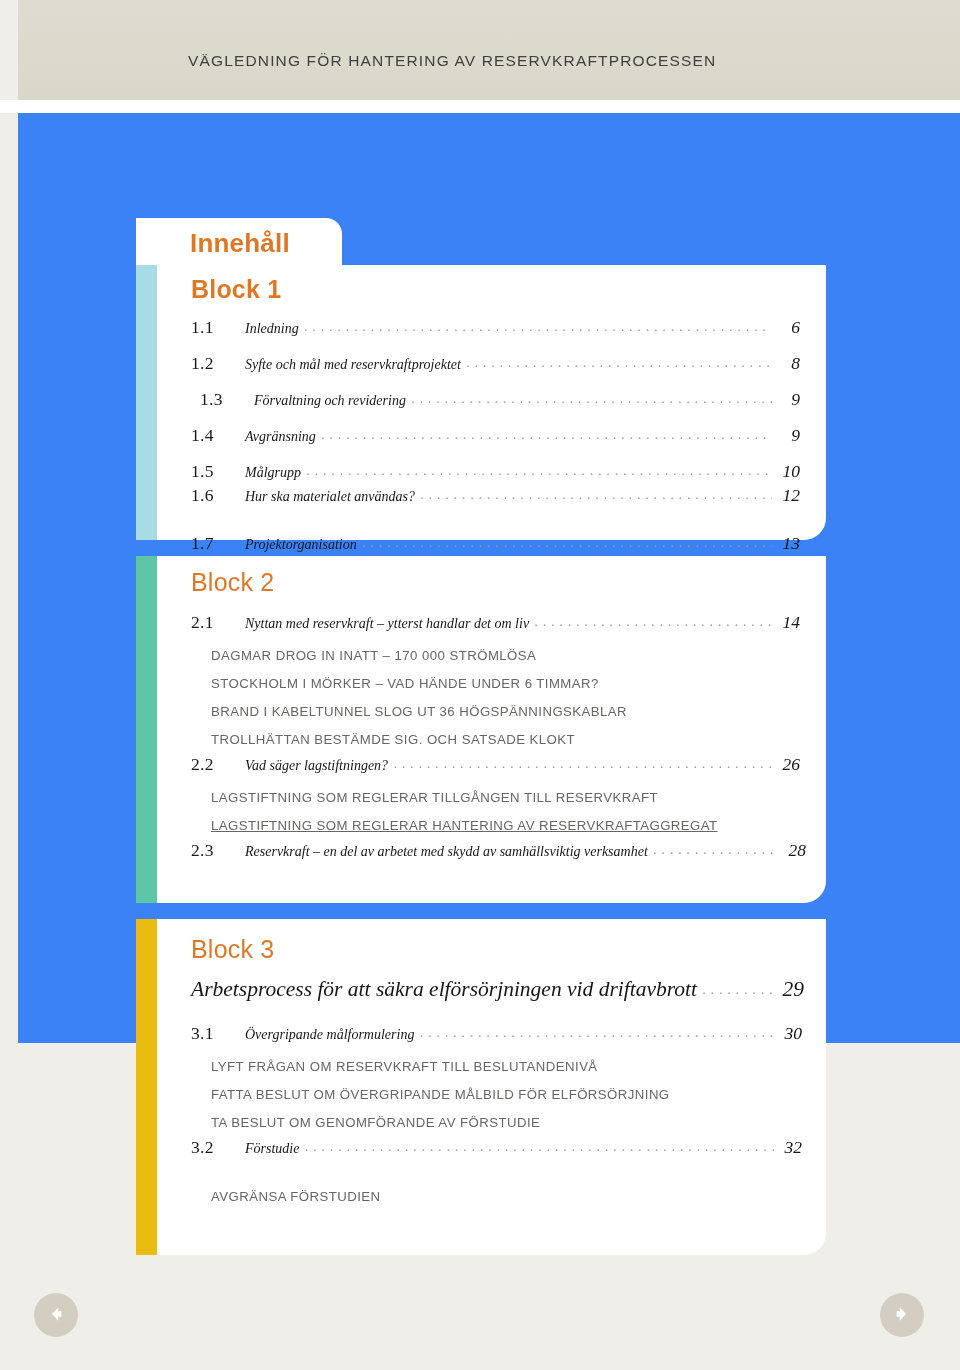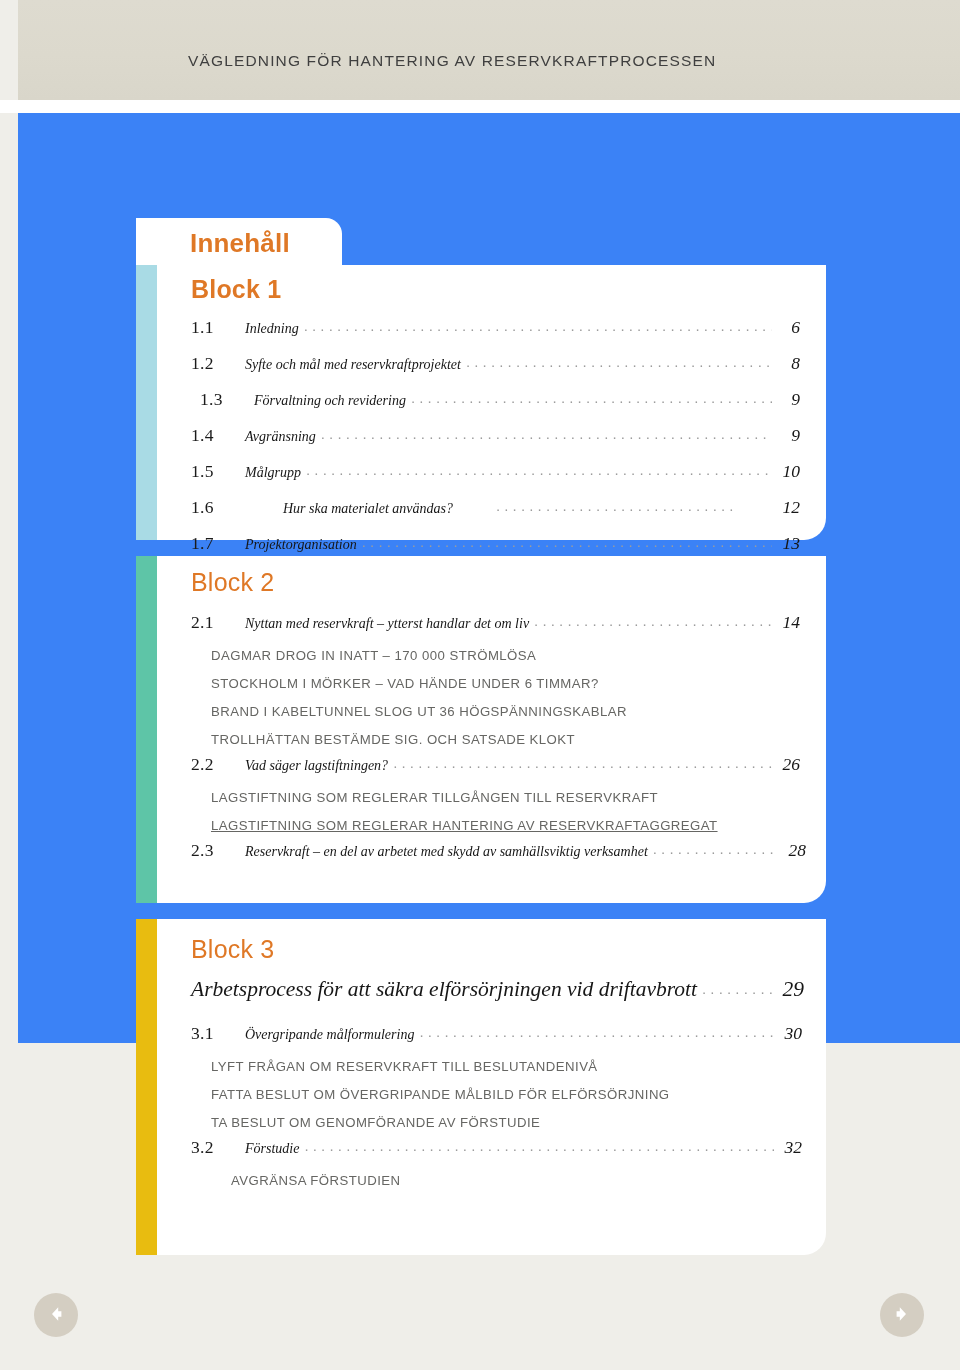--- a/index.html
+++ b/index.html
@@ -241,21 +241,21 @@
         <span class="toc-title">Avgränsning</span>
         <span class="toc-leader"></span>
         <span class="toc-page">9</span>
       </div>
       <div class="toc-row" style="top:196px; left:34px; right:26px;">
         <span class="toc-num">1.5</span>
         <span class="toc-title">Målgrupp</span>
         <span class="toc-leader"></span>
         <span class="toc-page">10</span>
       </div>
-      <div class="toc-row" style="top:232px; left:34px; right:26px;gap:38px;">
+      <div class="toc-row" style="top:220px; left:34px; right:26px;">
         <span class="toc-num">1.6</span>
         <span class="toc-title">Hur ska materialet användas?</span>
         <span class="toc-leader"></span>
         <span class="toc-page">12</span>
       </div>
       <div class="toc-row" style="top:268px; left:34px; right:26px;">
         <span class="toc-num">1.7</span>
         <span class="toc-title">Projektorganisation</span>
         <span class="toc-leader"></span>
         <span class="toc-page">13</span>
@@ -318,21 +318,21 @@
       <div class="toc-sub" style="top:140px;">LYFT FRÅGAN OM RESERVKRAFT TILL BESLUTANDENIVÅ</div>
       <div class="toc-sub" style="top:168px;">FATTA BESLUT OM ÖVERGRIPANDE MÅLBILD FÖR ELFÖRSÖRJNING</div>
       <div class="toc-sub" style="top:196px;">TA BESLUT OM GENOMFÖRANDE AV FÖRSTUDIE</div>
 
       <div class="toc-row" style="top:218px; left:34px; right:24px;">
         <span class="toc-num">3.2</span>
         <span class="toc-title">Förstudie</span>
         <span class="toc-leader"></span>
         <span class="toc-page">32</span>
       </div>
-      <div class="toc-sub" style="top:254px;margin-left:20px;">AVGRÄNSA FÖRSTUDIEN</div>
+      <div class="toc-sub" style="top:270px;">AVGRÄNSA FÖRSTUDIEN</div>
     </div>
   </div>
 
 </div>
 
 <div class="nav-btn" id="nav-prev">
   <span>
     <svg width="22" height="22" viewBox="0 0 22 22" aria-hidden="true">
       <path d="M13.2 4.2 L7.0 11 L13.2 17.8 L13.2 13.7 L16.4 13.7 L16.4 8.3 L13.2 8.3 Z" fill="#ffffff"></path>
     </svg>

